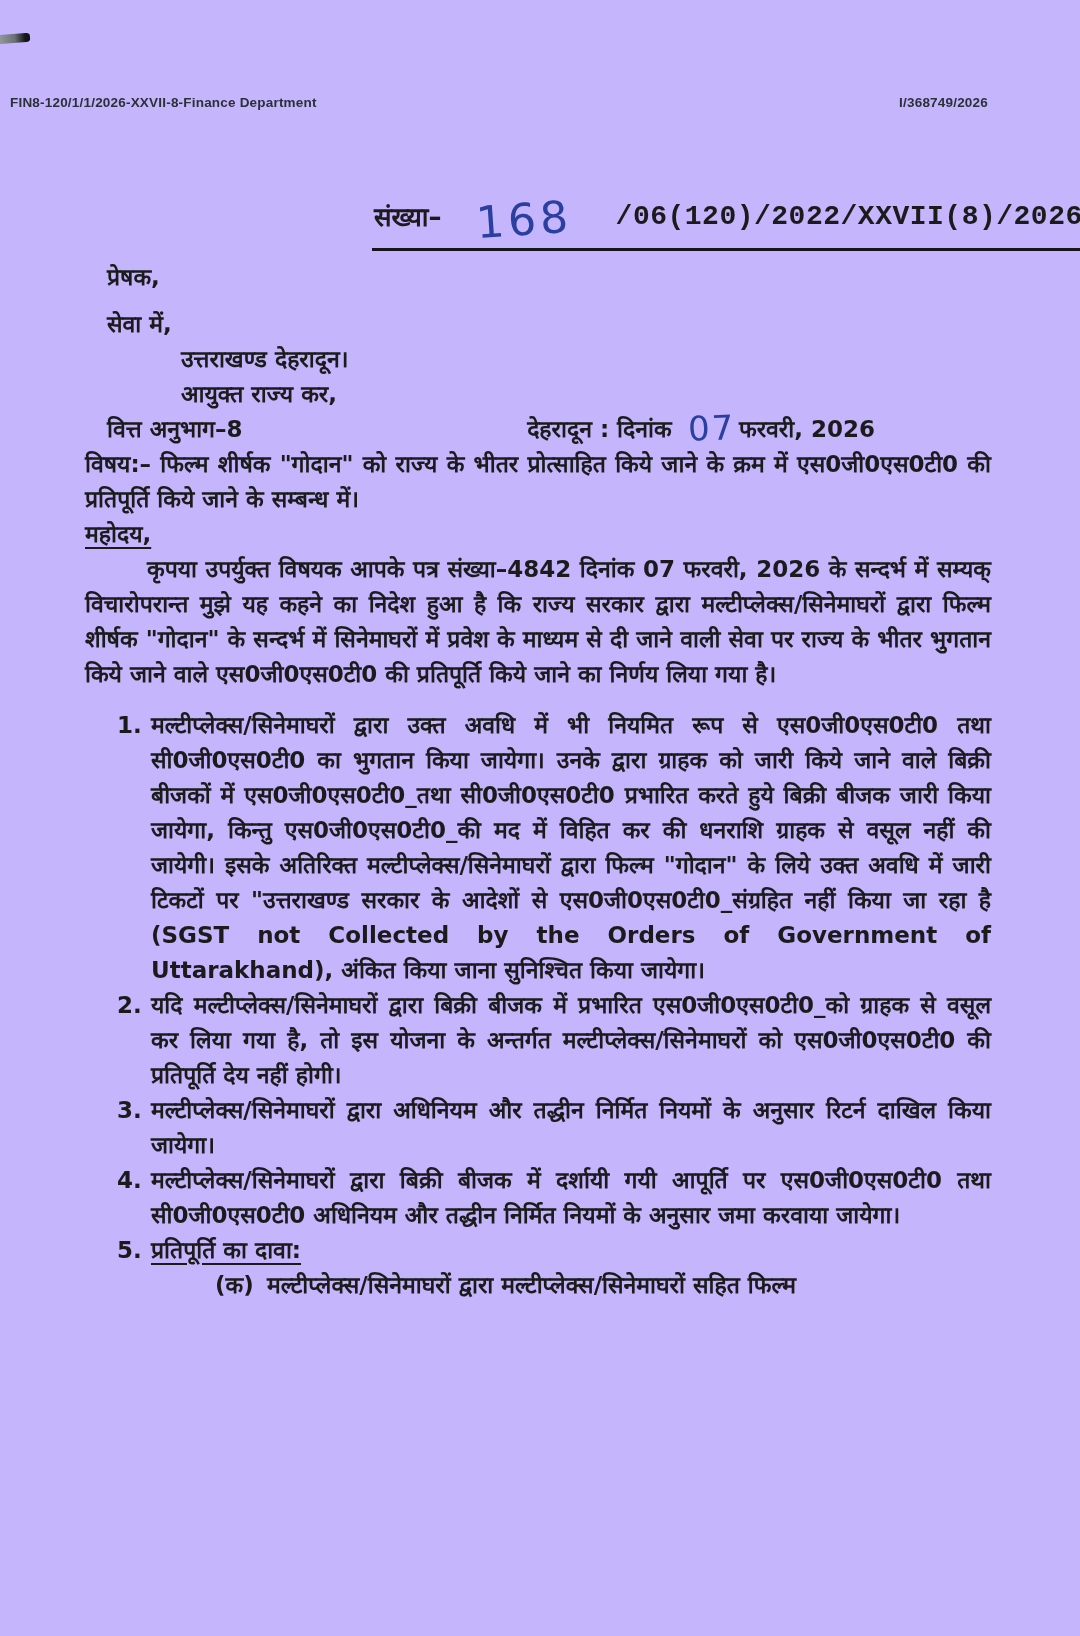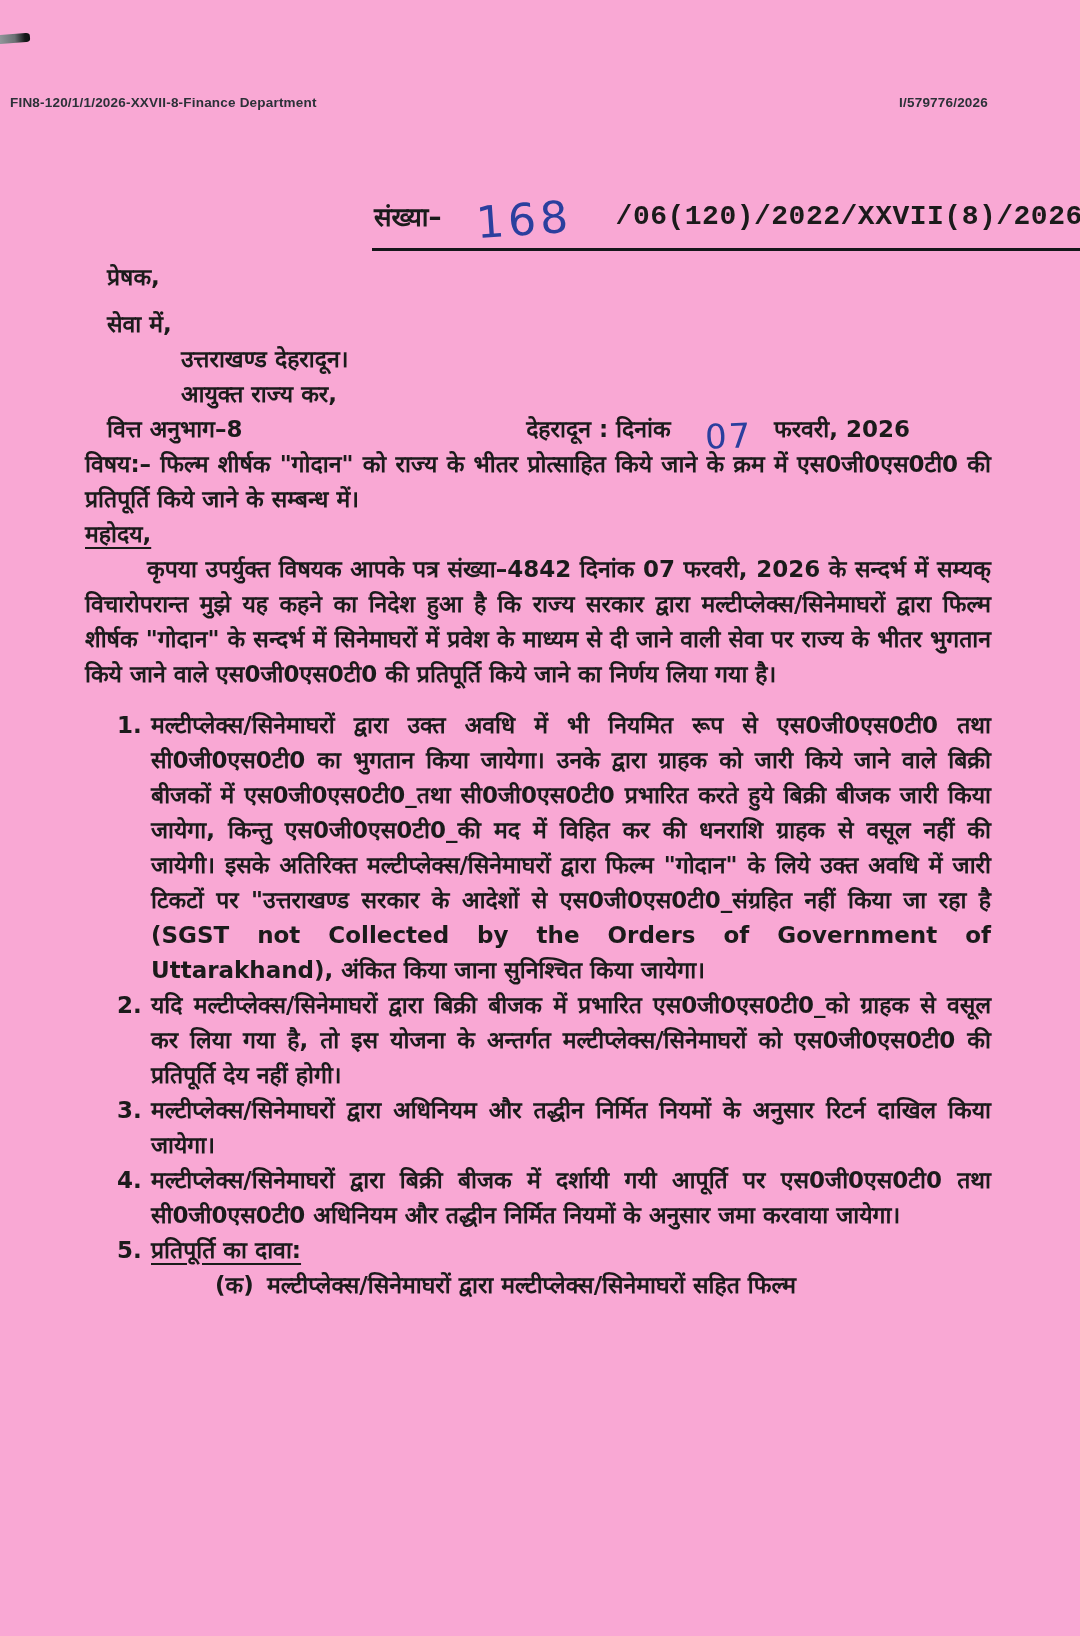--- a/index.html
+++ b/index.html
@@ -1,20 +1,20 @@
 <!DOCTYPE html>
 <html><head>
 <meta charset="utf-8">
 <style>
   html,body{margin:0;padding:0;background:#e8e8e8;}
   .page{
     position:relative;
     width:1080px;height:1636px;
     margin:0 auto;
-    background:#f9a8d4;
+    background:#c4b5fd;
     font-family:"DejaVu Sans",sans-serif;
     color:#1b1b1b;
     overflow:hidden;
     box-sizing:border-box;
   }
   
   .smudge{
     position:absolute;top:34px;left:-4px;width:34px;height:9px;
     background:linear-gradient(90deg,#9aa0a4 0%,#6b7074 55%,#17181a 85%,#101113 100%);
     border-radius:4px/3px;transform:rotate(-4deg);
@@ -42,21 +42,21 @@
 
   .content{
     position:absolute;top:248px;left:85px;width:906px;
     font-size:23px;line-height:35px;font-weight:600;
   }
   .addr-label{margin-left:22px;margin-top:12px;}
   .addr-lines{margin-left:96px;}
   .addr-line{display:block;}
   .section-row{display:flex;align-items:baseline;}
   .section-left{margin-left:22px;flex:0 0 auto;}
-  .section-right{margin-left:auto;margin-right:81px;display:flex;align-items:center;white-space:nowrap;gap:18px;}
+  .section-right{margin-left:auto;margin-right:116px;display:flex;align-items:flex-start;white-space:nowrap;}
   .hand-date{
     font-size:34px;line-height:20px;letter-spacing:2px;
     margin:0 4px 0 16px;transform:rotate(-2deg);
     position:relative;top:6px;display:inline-block;
   }
   .subject{text-align:justify;margin-top:2px;}
   .salutation{display:inline-block;text-decoration:underline;text-underline-offset:5px;text-decoration-thickness:2px;}
   .para{text-align:justify;margin:0;}
   .para1{text-indent:62px;}
   .p2num{display:inline-block;min-width:68px;}
@@ -71,21 +71,21 @@
 </style>
 </head>
 <body>
 
 <div class="page">
 
   <div class="smudge"></div>
 
   <div class="refline">
     <span>FIN8-120/1/1/2026-XXVII-8-Finance Department</span>
-    <span>I/579776/2026</span>
+    <span>I/368749/2026</span>
   </div>
 
   <div class="number-line">
     <span class="num-label">संख्या–</span>
     <span class="hand hand-number">168</span>
     <span class="num-suffix">/06(120)/2022/XXVII(8)/2026</span>
   </div>
 
   <div class="content">
 

